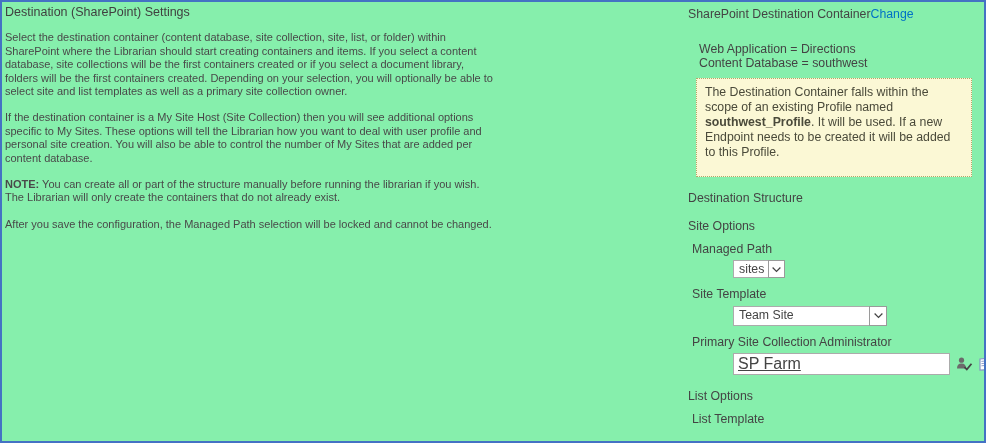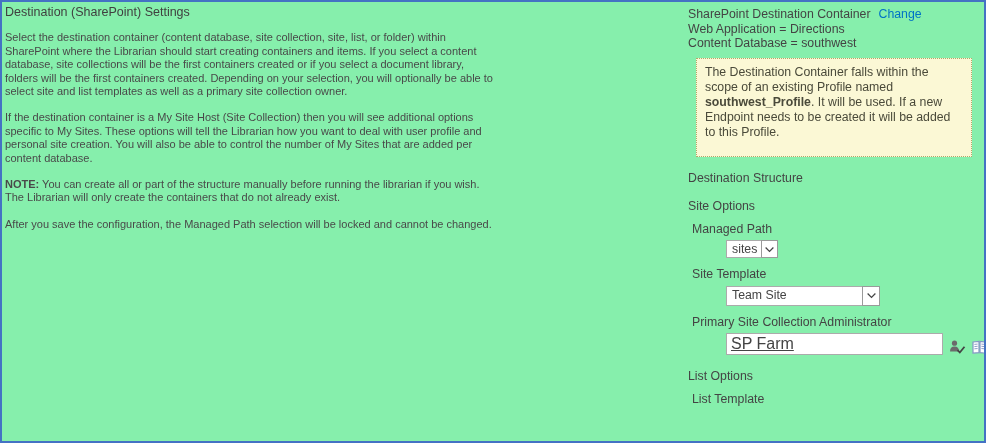--- a/index.html
+++ b/index.html
@@ -15,32 +15,32 @@
     font-size:11px; line-height:13.4px; color:#494949;
   }
   .left-title { font-size:12.5px; margin-bottom:12px; color:#404040; }
   .left-panel p { margin-bottom:13px; }
   .note-label { font-weight:bold; }
   
   .right-panel {
     position:absolute; left:686px; top:5px; width:296px;
     font-size:12.3px; line-height:14.5px; color:#444;
   }
-  .rp-header-row { display:flex; gap:8px; align-items:flex-end; margin-bottom:0; }
+  .rp-header-row { display:flex; gap:0; align-items:flex-end; margin-bottom:20px; }
   .change-link { color:#0072C6; text-decoration:none; cursor:pointer; }
-  .kv { line-height:14.5px; }
+  .kv { margin-left:11px; line-height:14.5px; }
   .notice-box {
     margin:7px 0 10px 8px; width:276px;
     background:#FBF8D5; border:1px dotted #B3A76B;
     padding:6px 8px 16px 8px; line-height:15px; color:#4a4a3a;
   }
   .section-heading { margin-top:14px; margin-bottom:4px; }
   .ds-desc { margin-left:10px; width:284px; line-height:15px; margin-bottom:14px; }
   .opt-label { margin-left:4px; margin-top:8px; margin-bottom:4px; }
-  .control-row { margin-left:10px; margin-bottom:9px; display:flex; align-items:flex-end;padding-left:28px; }
+  .control-row { margin-left:17px; margin-bottom:9px; display:flex; align-items:center;padding-left:28px; }
   
   .sp-select {
     display:inline-flex; align-items:center; height:20px;
     border:1px solid #ababab; background:#fff; cursor:pointer;
     font-size:12.3px; color:#444;
   }
   .sp-select .val { padding:0 5px; white-space:nowrap; flex:1; }
   .sp-select .chev {
     width:18px; height:20px; margin:-1px; flex:none;
     border:1px solid #9a9a9a; background:#fff;

